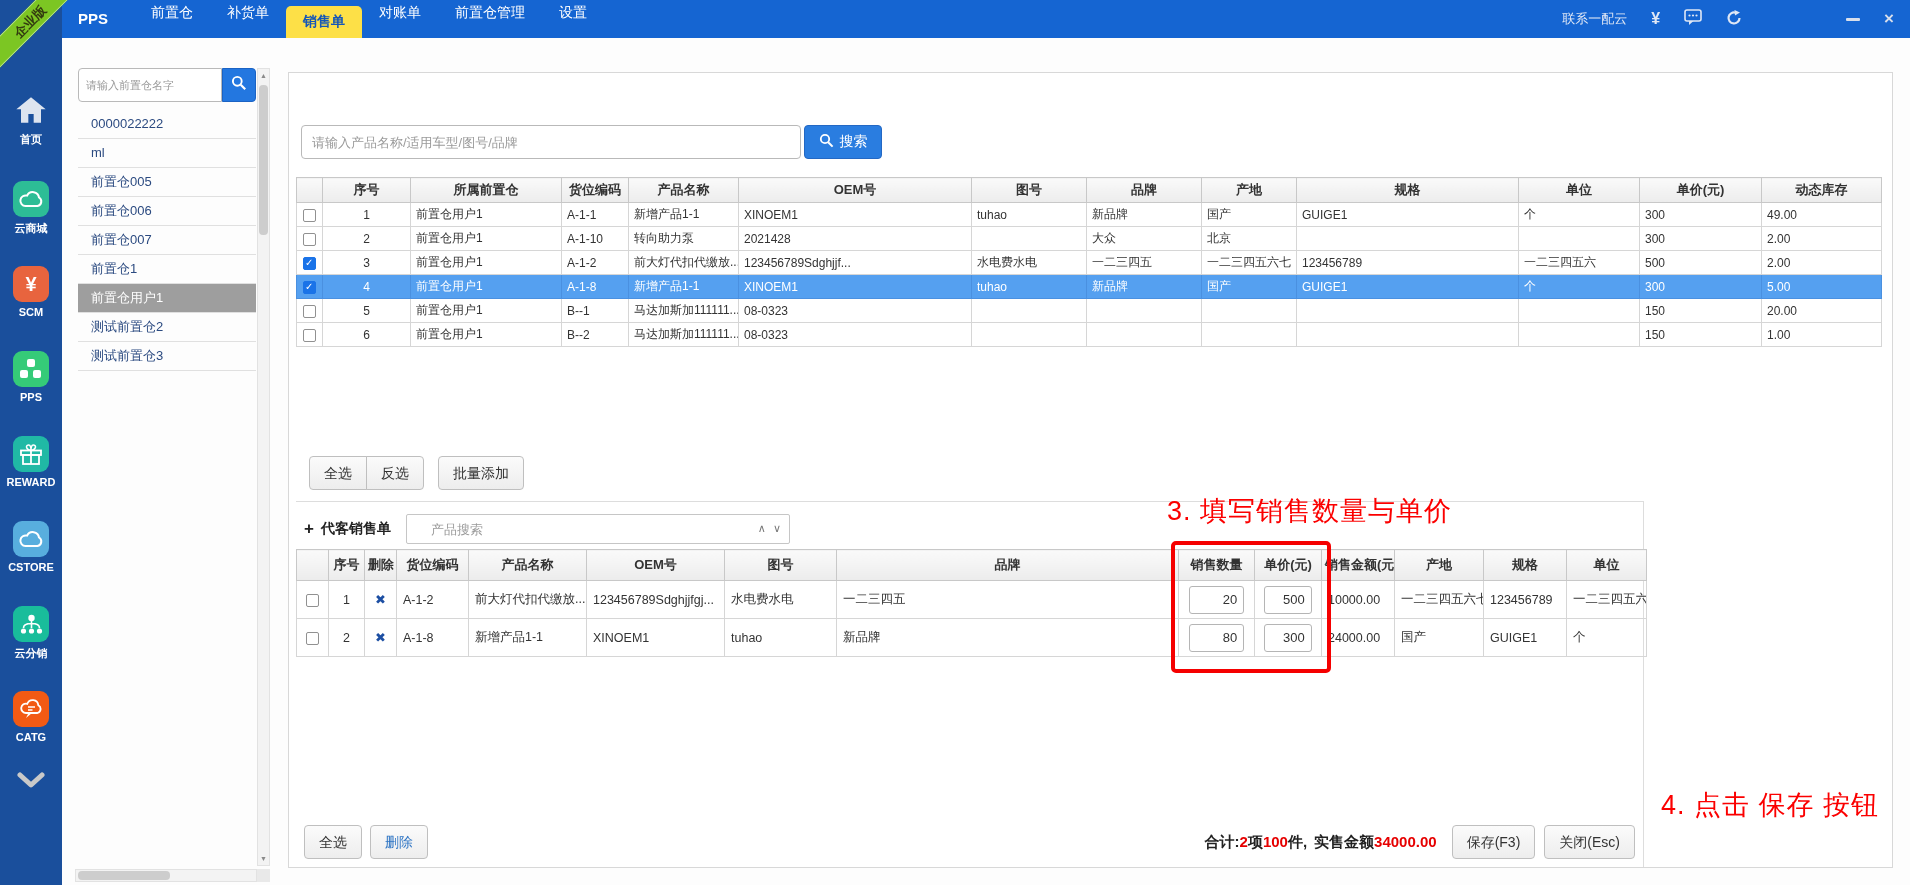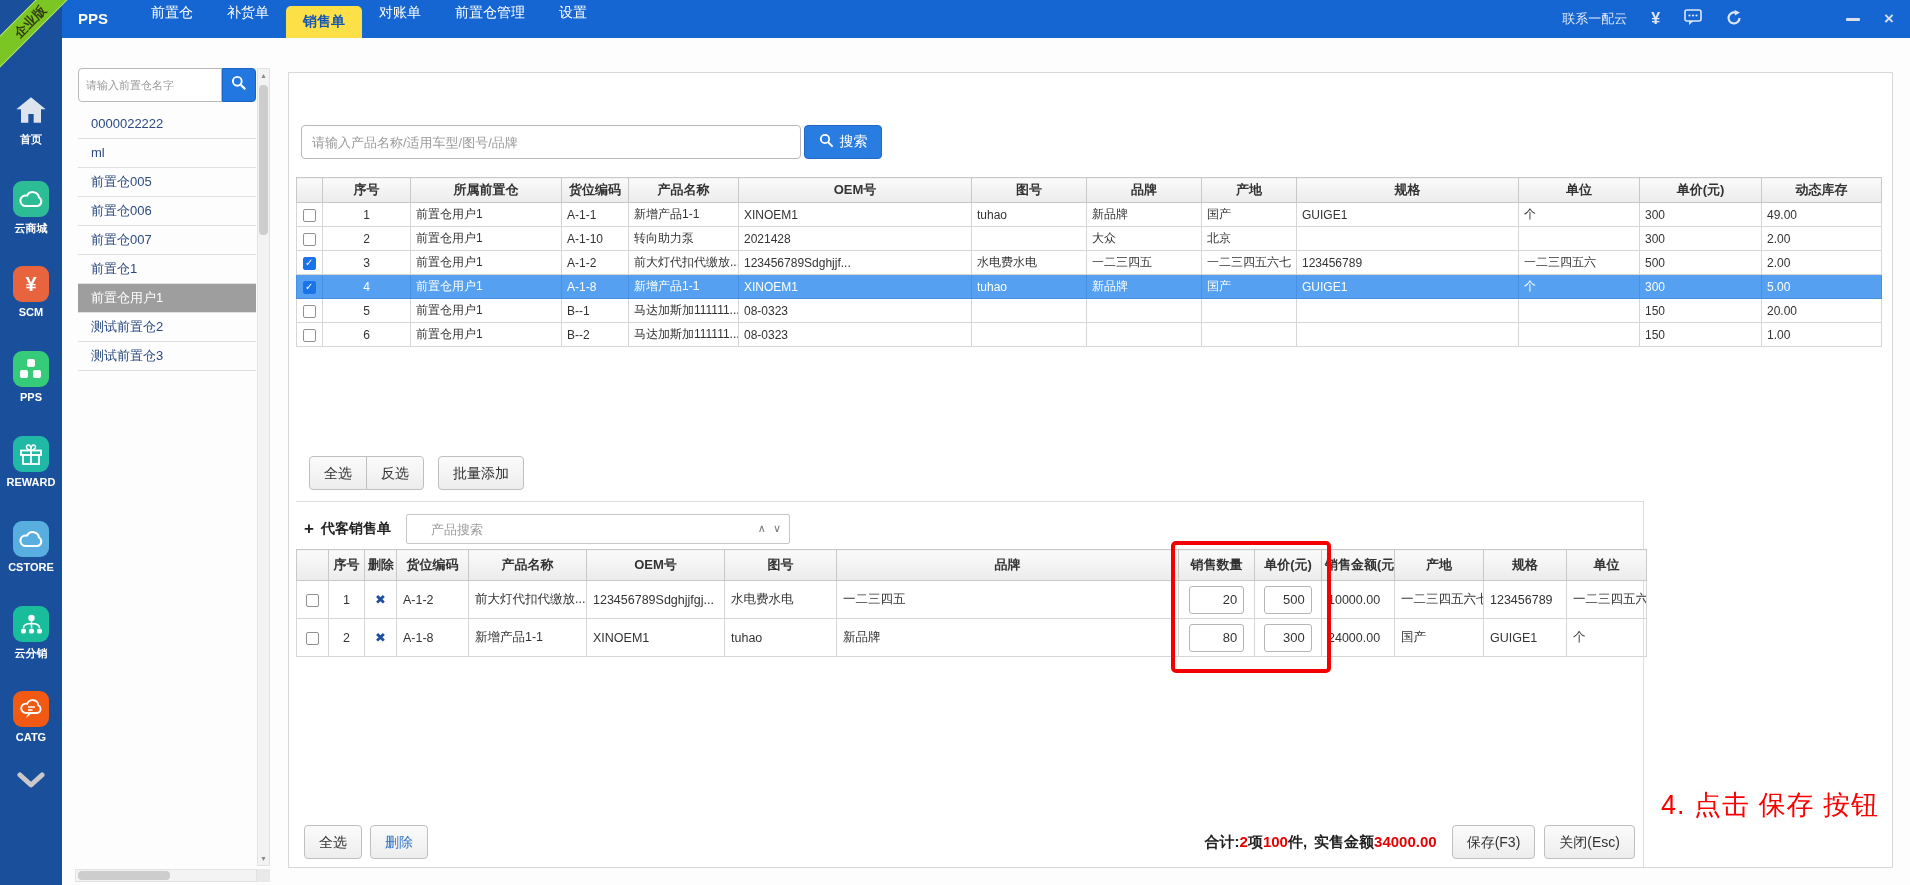--- a/index.html
+++ b/index.html
@@ -492,17 +492,18 @@
         <div class="foot-right">
           <span class="totals">
             <span>合计:</span><span class="red">2</span><span>项</span><span class="red">100</span><span class="sp">件,</span><span>实售金额</span><span class="red">34000.00</span>
           </span>
           <button class="btn">保存(F3)</button>
           <button class="btn">关闭(Esc)</button>
         </div>
       </div>
     </div>
 
+    <div class="ann" style="left:878px;top:420px;">3. 填写销售数量与单价</div>
     <div class="redbox"></div>
     <div class="ann" style="left:1372px;top:714px;">4. 点击 保存 按钮</div>
   </div>
 
 </div>
 
 </body></html>

